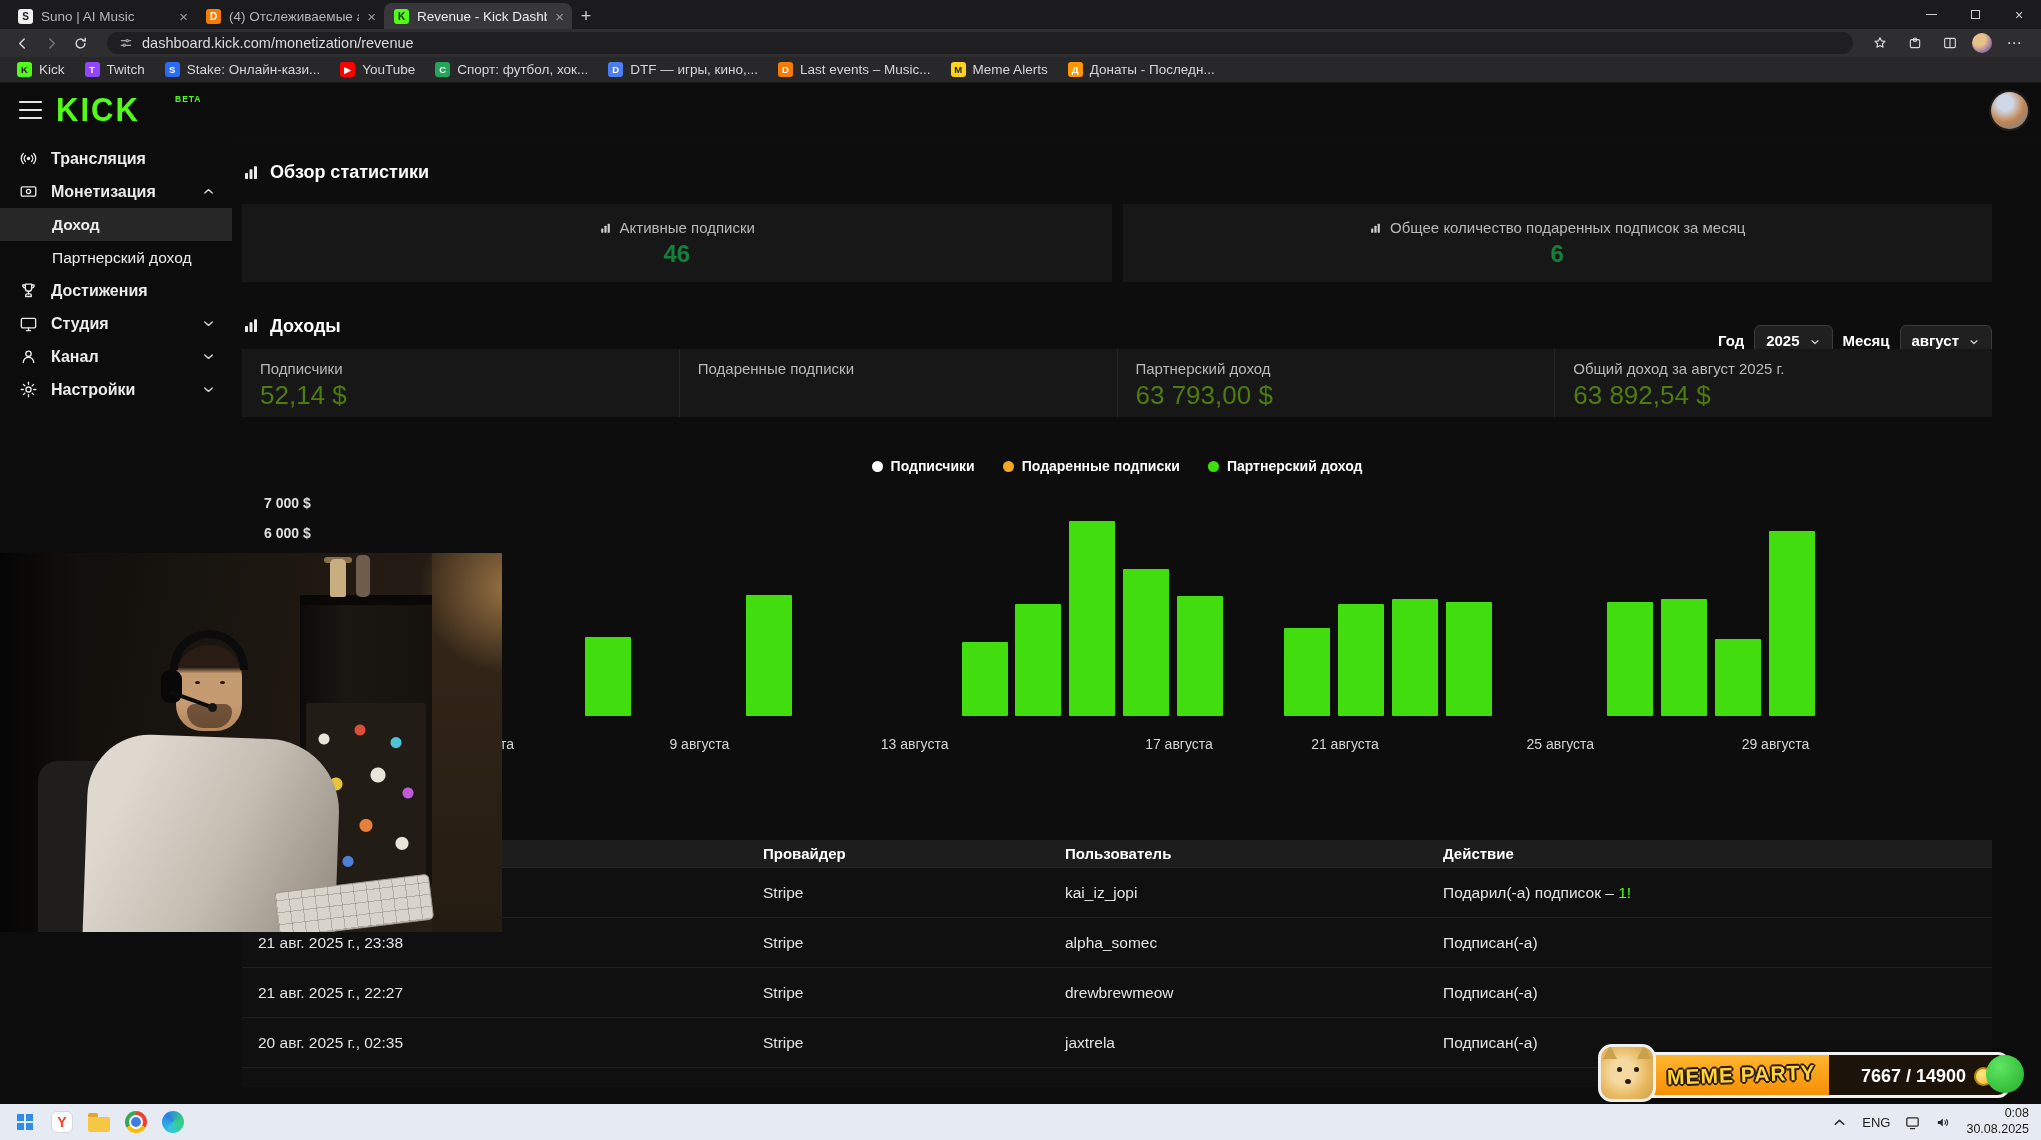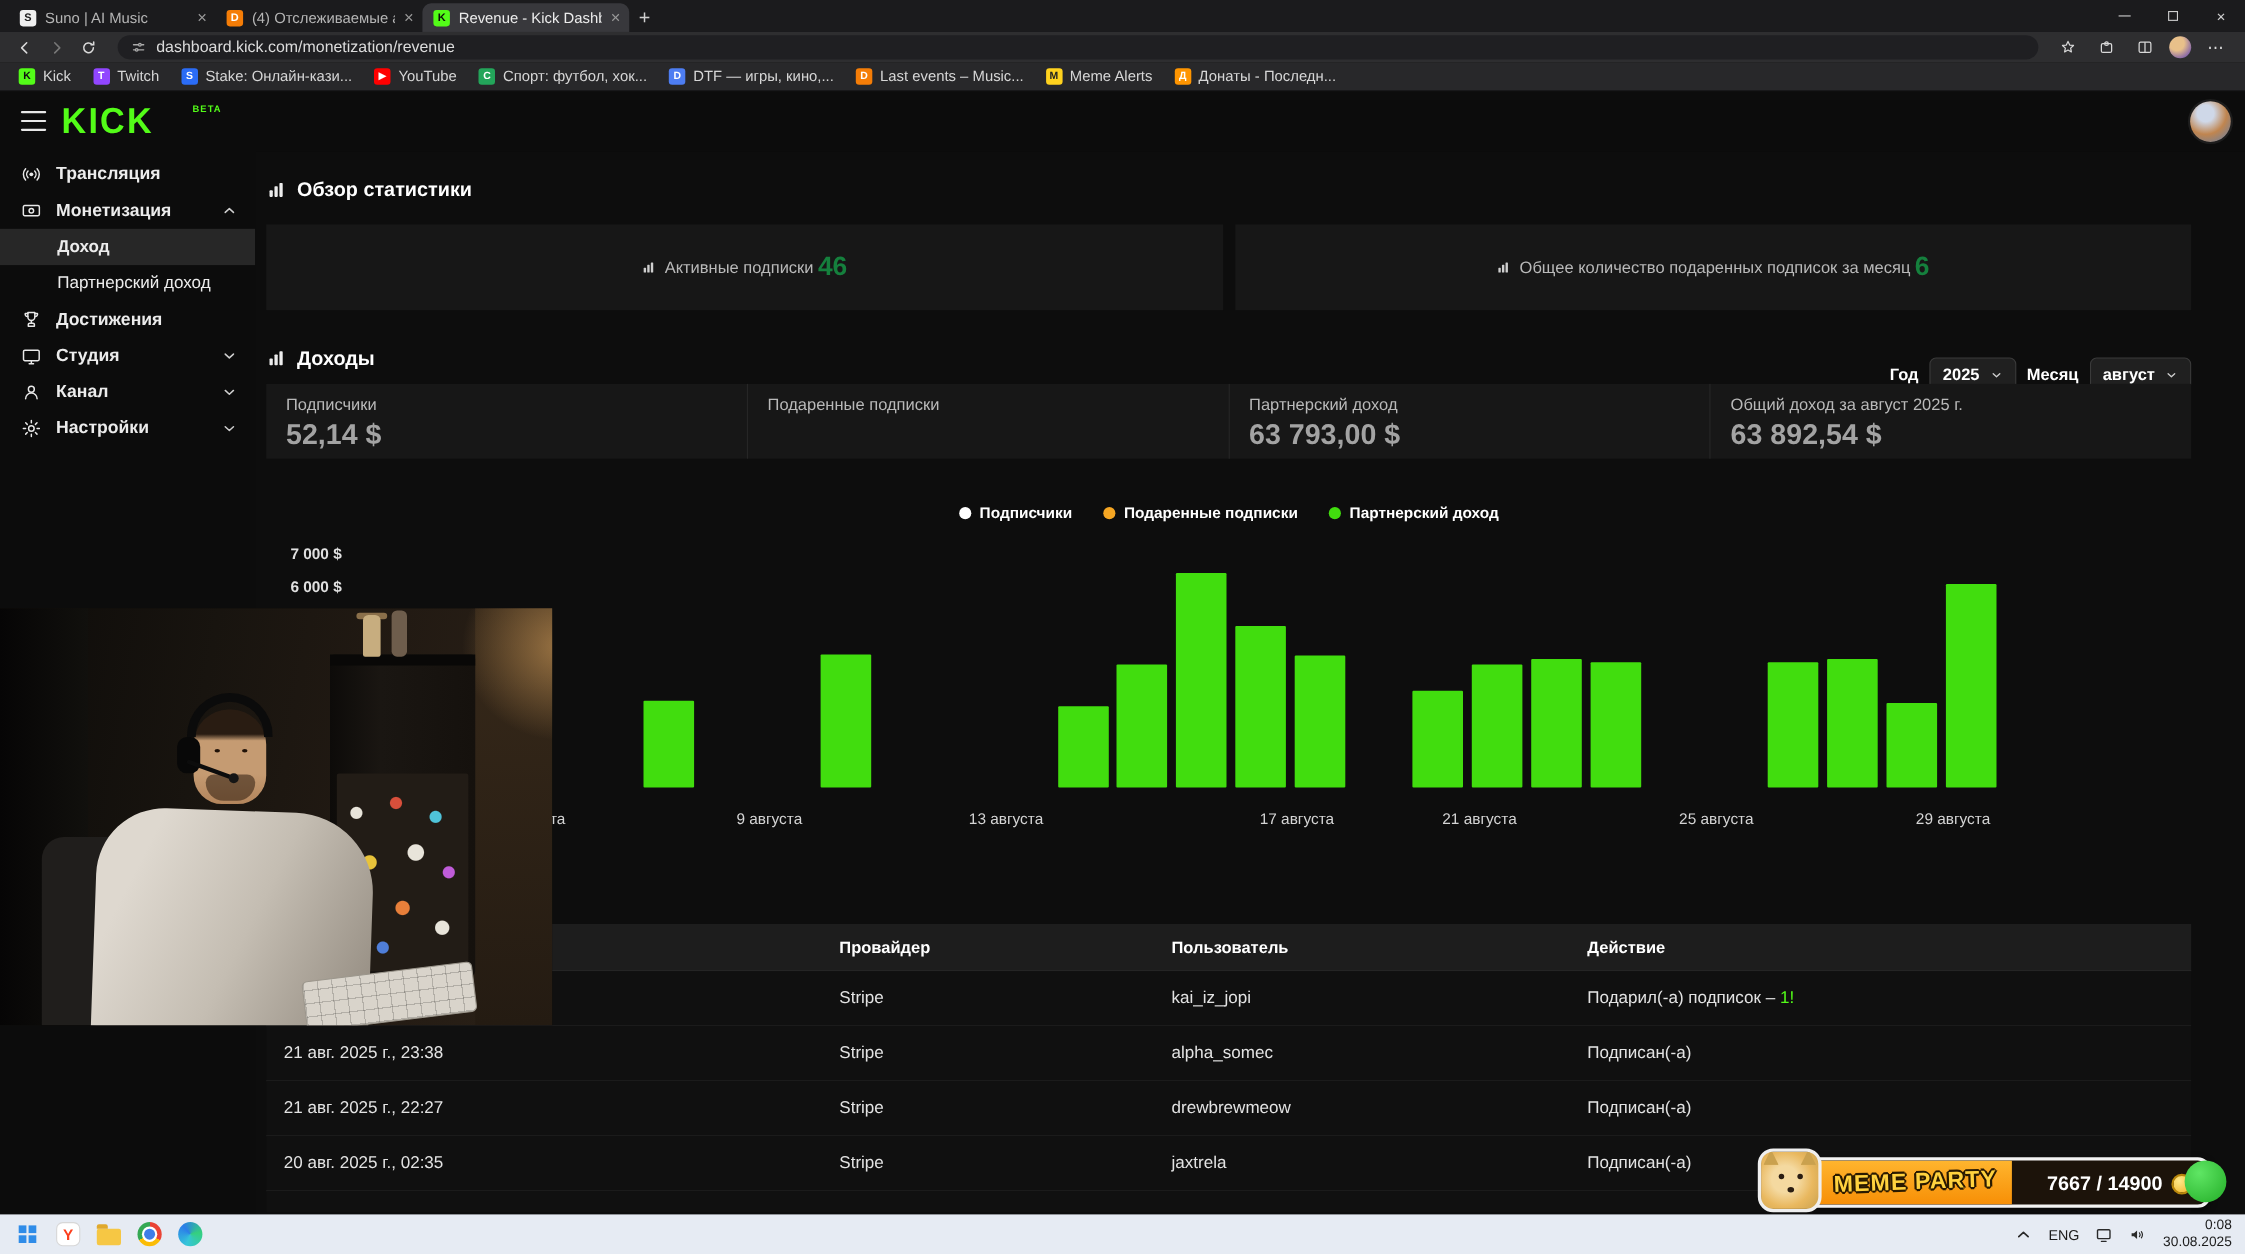--- a/index.html
+++ b/index.html
@@ -68,52 +68,52 @@
   .sbchev svg { width:15px; height:15px; }
 
   .main { position:absolute; left:232px; top:55px; right:0; bottom:0; background:#0d0d0d; }
 
   .section-title { position:absolute; display:flex; align-items:center; gap:10px; font-size:18px; font-weight:700; color:#fff; }
   .secicon { width:18px; height:18px; color:#ececec; }
   .secicon svg { width:18px; height:18px; }
   #overview-title { left:10px; top:24px; }
 
   .stats-strip { position:absolute; left:10px; top:66px; width:1750px; height:78px; display:flex; gap:11px; }
-  .statcard { background:#171717; flex:1; display:flex; flex-direction:row; align-items:center; justify-content:center; gap:4px; }
+  .statcard { background:#171717; flex:1; display:flex; flex-direction:column; align-items:center; justify-content:center; gap:4px; }
   .statlabelrow { display:flex; align-items:center; gap:8px; color:#b9b9b9; font-size:15px; }
   .miniicon { width:13px; height:13px; color:#cfcfcf; } .miniicon svg { width:13px; height:13px; }
   .statvalue { font-size:24px; font-weight:700; color:#15803d; }
 
   #revenue-header { position:absolute; left:10px; right:49px; top:172px; height:32px;
                     display:flex; align-items:center; justify-content:space-between; }
   .filters { display:flex; align-items:center; gap:10px; font-size:15px; font-weight:600; color:#fff;margin-top:28px; }
   .pill { background:#202020; border:1px solid #3a3a3a; border-radius:6px; height:30px; display:flex;
           align-items:center; gap:9px; padding:0 11px; font-size:15px; font-weight:600; color:#fff; }
   .pillchev { width:12px; height:12px; color:#cfcfcf; } .pillchev svg { width:12px; height:12px; }
 
   .revenue-strip { position:absolute; left:10px; top:211px; width:1750px; height:68px; background:#171717; display:flex; }
   .revcell { flex:1; padding:11px 0 0 18px; border-left:1px solid #262626; }
   .revcell:first-child { border-left:none; }
   .revlabel { font-size:15px; color:#b9b9b9; }
-  .revvalue { font-size:26px; font-weight:700; color:#a3a3a3; margin-top:3px; }
+  .revvalue { font-size:26px; font-weight:400; color:#4d7c0f; margin-top:3px; }
 
   .chart-panel { position:absolute; left:10px; top:292px; width:1750px; height:350px; }
   .legend { position:absolute; top:28px; left:0; right:0; display:flex; justify-content:center; gap:28px;
             font-size:14px; font-weight:600; color:#fff; }
   .legenditem { display:flex; align-items:center; gap:8px; }
   .dot { width:11px; height:11px; border-radius:50%; flex:none; }
   .yticks div { position:absolute; left:22px; font-size:14px; font-weight:600; color:#e0e0e0; }
   .plot { position:absolute; left:70px; top:74px; width:1668px; height:212px; }
   .bar { position:absolute; bottom:0; width:46px; border-radius:1px; }
   .xlabels div { position:absolute; top:306px; width:140px; text-align:center; font-size:14px; color:#d4d4d4; }
 
   .datatable { position:absolute; left:10px; top:702px; width:1750px; }
   .trow { display:flex; height:50px; align-items:center; background:#101010; border-bottom:1px solid #1f1f1f;
           font-size:15.5px; color:#e3e3e3; }
-  .thead { height:43px; background:#1d1d1d; font-weight:700; color:#fff; font-size:15px; border-bottom:1px solid #282828; }
+  .thead { height:28px; background:#1d1d1d; font-weight:700; color:#fff; font-size:15px; border-bottom:1px solid #282828; }
   .tcell { padding-left:16px; overflow:hidden; white-space:nowrap; }
   .c0 { width:505px; } .c1 { width:302px; } .c2 { width:378px; } .c3 { flex:1; }
   .hl { color:#53fc18; }
   .trow.partial { height:19px; border-bottom:none; }
 
   
   .webcam { position:absolute; left:0; top:553px; width:502px; height:379px; z-index:40; overflow:hidden; background:#120f0b; }
   .webcam > div { position:absolute; }
   .wc-bg { inset:0; background:linear-gradient(100deg,#0d0b09 0%,#18140f 35%,#221a13 65%,#2b2117 100%); }
   .wc-rightwall { left:432px; top:0; width:70px; height:379px; background:linear-gradient(180deg,#37291a,#241b12); }

